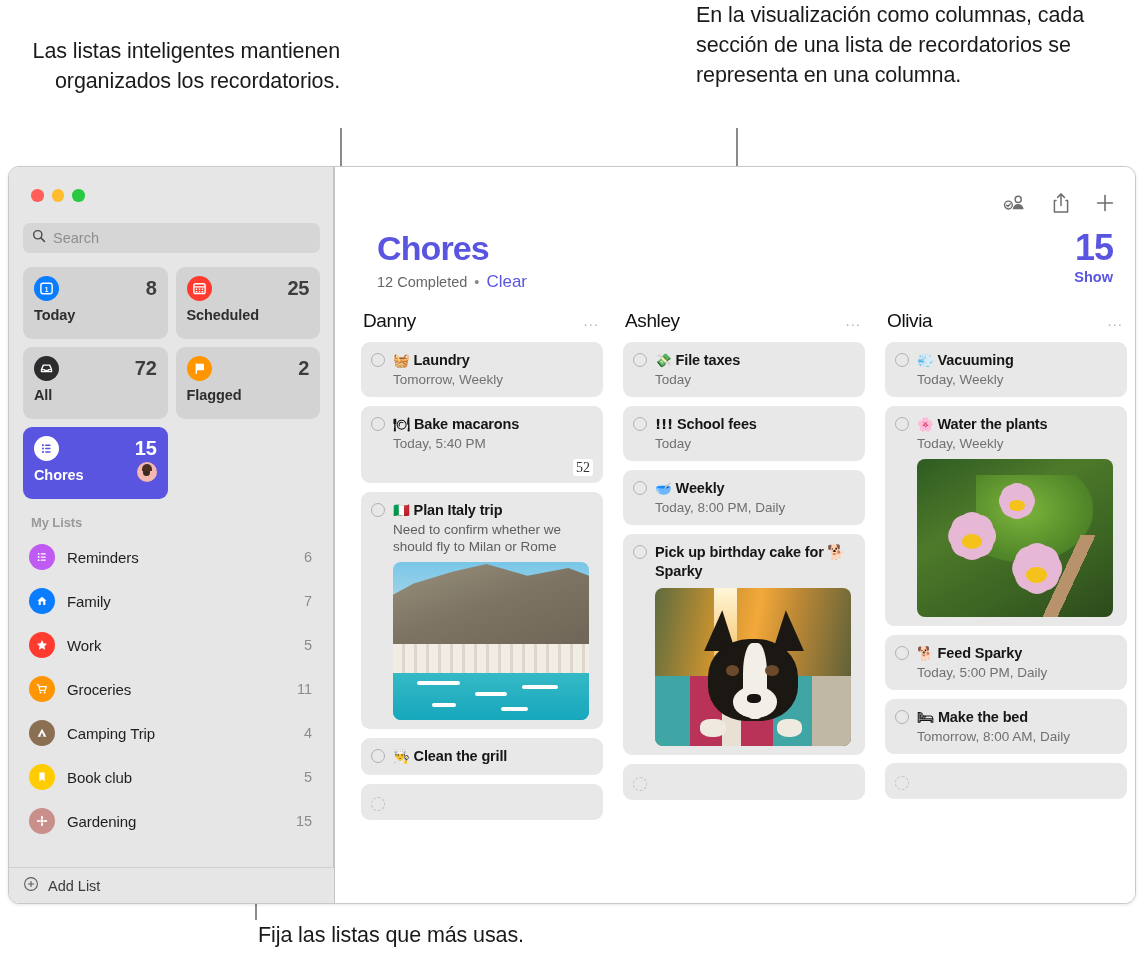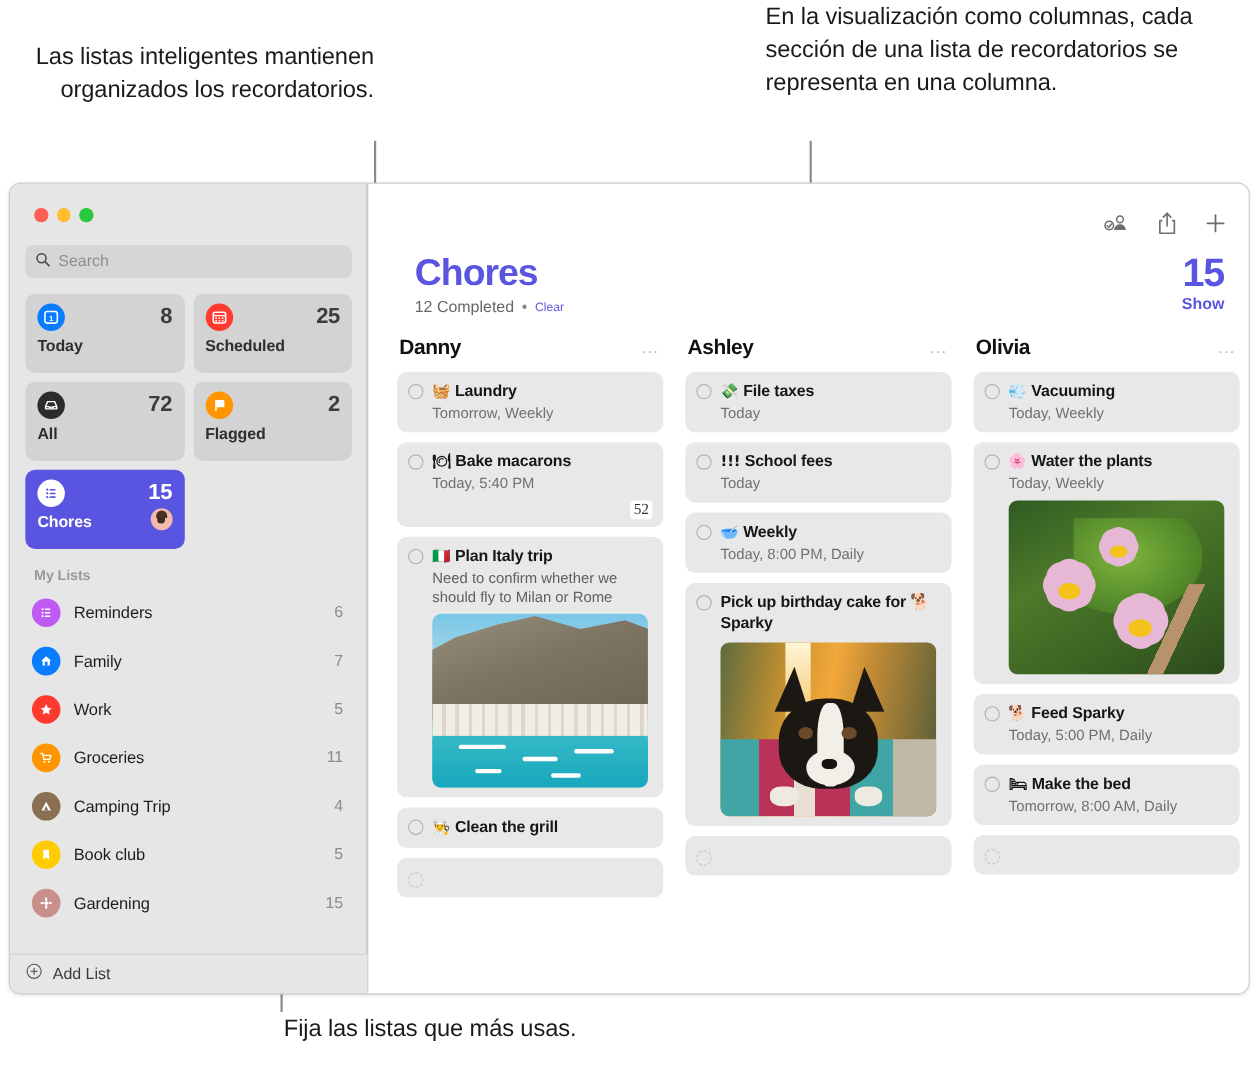--- a/index.html
+++ b/index.html
@@ -174,21 +174,21 @@
   .tb-btn { cursor: default; display: flex; align-items: center; justify-content: center; }
 
   .title-block { padding: 62px 0 0 26px; }
   .list-title {
     font-size: 34px; font-weight: 700; color: #5a55e0;
     letter-spacing: -0.9px; line-height: 38px;
   }
   .sub-row { display: flex; align-items: center; gap: 7px; margin-top: 5px; }
   .sub-completed { font-size: 14.5px; color: #666666; }
   .sub-dot { font-size: 14.5px; color: #888888; }
-  .sub-clear { font-size: 11px; color: #5a55e0; }
+  .sub-clear { font-size: 17px; color: #5a55e0; }
 
   .count-block {
     position: absolute; right: 22px; top: 62px; text-align: right;
   }
   .big-count {
     font-size: 36px; font-weight: 600; color: #5a55e0;
     letter-spacing: -1px; line-height: 38px;
   }
   .show-link { font-size: 14.5px; font-weight: 700; color: #5a55e0; margin-top: 2px; }
 
@@ -197,21 +197,21 @@
     display: flex;
     gap: 20px;
     padding: 18px 6px 0 10px;
     height: 560px;
   }
   .column { width: 242px; flex: 0 0 auto; }
   .col-head {
     display: flex; align-items: center; justify-content: space-between;
     padding: 0 4px 10px 2px;
   }
-  .col-name { font-size: 19px; font-weight: 700; color: #111111; letter-spacing: -0.4px; }
+  .col-name { font-size: 19px; font-weight: 400; color: #111111; letter-spacing: -0.4px; }
   .col-more { font-size: 15px; color: #b4b4b4; letter-spacing: 1px; line-height: 10px; }
 
   .task {
     background: #e8e8e8;
     border-radius: 9px;
     padding: 9px 10px 9px 10px;
     margin-bottom: 9px;
     position: relative;
   }
   .task-top { display: flex; gap: 8px; align-items: flex-start; }

